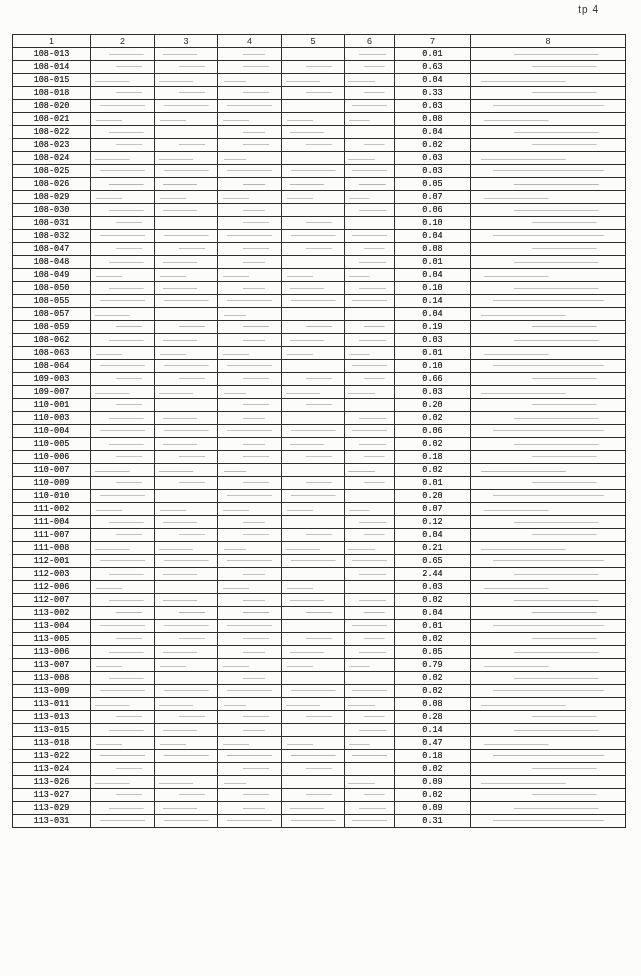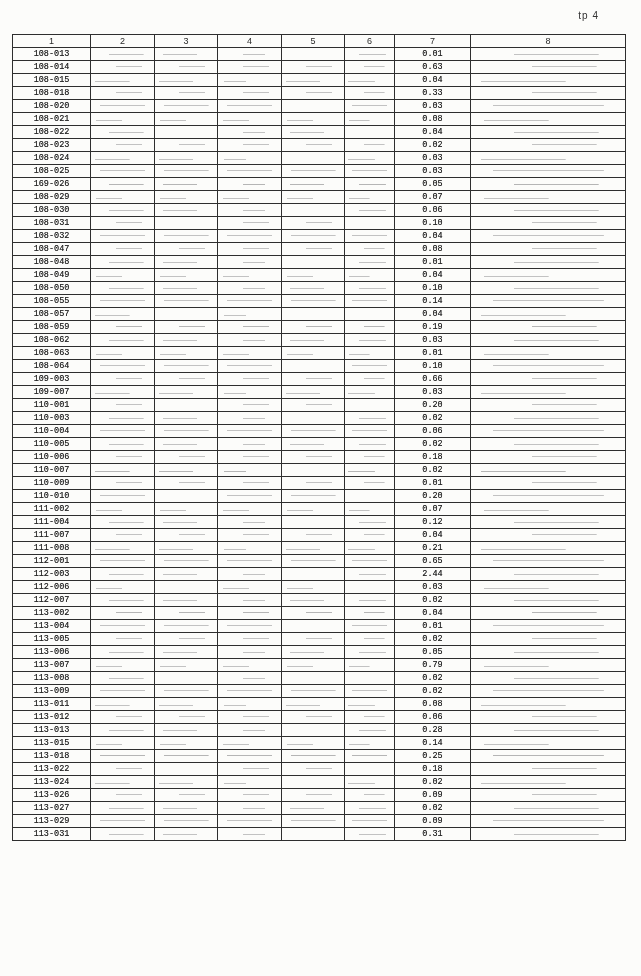--- a/index.html
+++ b/index.html
@@ -6,21 +6,21 @@
   body{
     width:641px;height:976px;
     background:#fcfcfa;
     font-family:"Liberation Mono","DejaVu Sans Mono",monospace;
     color:#222;
     position:relative;
     overflow:hidden;
   }
   .corner-label{
     position:absolute;
-    top:10px;
+    top:4px;
     right:42px;
     font-size:10px;
     font-family:"Liberation Sans",sans-serif;
     color:#333;
     letter-spacing:1px;
   }
   table.scan-table{
     position:absolute;
     left:12px;
     top:34px;
@@ -202,21 +202,21 @@
     <td class="id-cell">108-025</td>
     <td class="empty"></td>
     <td class="empty"></td>
     <td class="empty"></td>
     <td class="empty"></td>
     <td class="empty"></td>
     <td class="val-cell">0.03</td>
     <td class="empty"></td>
   </tr>
       <tr>
-    <td class="id-cell">169-026</td>
+    <td class="id-cell">108-026</td>
     <td class="empty"></td>
     <td class="empty"></td>
     <td class="empty"></td>
     <td class="empty"></td>
     <td class="empty"></td>
     <td class="val-cell">0.05</td>
     <td class="empty"></td>
   </tr>
       <tr>
     <td class="id-cell">108-029</td>
@@ -612,30 +612,20 @@
     <td class="id-cell">113-011</td>
     <td class="empty"></td>
     <td class="empty"></td>
     <td class="empty"></td>
     <td class="empty"></td>
     <td class="empty"></td>
     <td class="val-cell">0.08</td>
     <td class="empty"></td>
   </tr>
       <tr>
-    <td class="id-cell">113-012</td>
-    <td class="empty"></td>
-    <td class="empty"></td>
-    <td class="empty"></td>
-    <td class="empty"></td>
-    <td class="empty"></td>
-    <td class="val-cell">0.06</td>
-    <td class="empty"></td>
-  </tr>
-      <tr>
     <td class="id-cell">113-013</td>
     <td class="empty"></td>
     <td class="empty"></td>
     <td class="empty"></td>
     <td class="empty"></td>
     <td class="empty"></td>
     <td class="val-cell">0.28</td>
     <td class="empty"></td>
   </tr>
       <tr>
@@ -648,21 +638,21 @@
     <td class="val-cell">0.14</td>
     <td class="empty"></td>
   </tr>
       <tr>
     <td class="id-cell">113-018</td>
     <td class="empty"></td>
     <td class="empty"></td>
     <td class="empty"></td>
     <td class="empty"></td>
     <td class="empty"></td>
-    <td class="val-cell">0.25</td>
+    <td class="val-cell">0.47</td>
     <td class="empty"></td>
   </tr>
       <tr>
     <td class="id-cell">113-022</td>
     <td class="empty"></td>
     <td class="empty"></td>
     <td class="empty"></td>
     <td class="empty"></td>
     <td class="empty"></td>
     <td class="val-cell">0.18</td>

